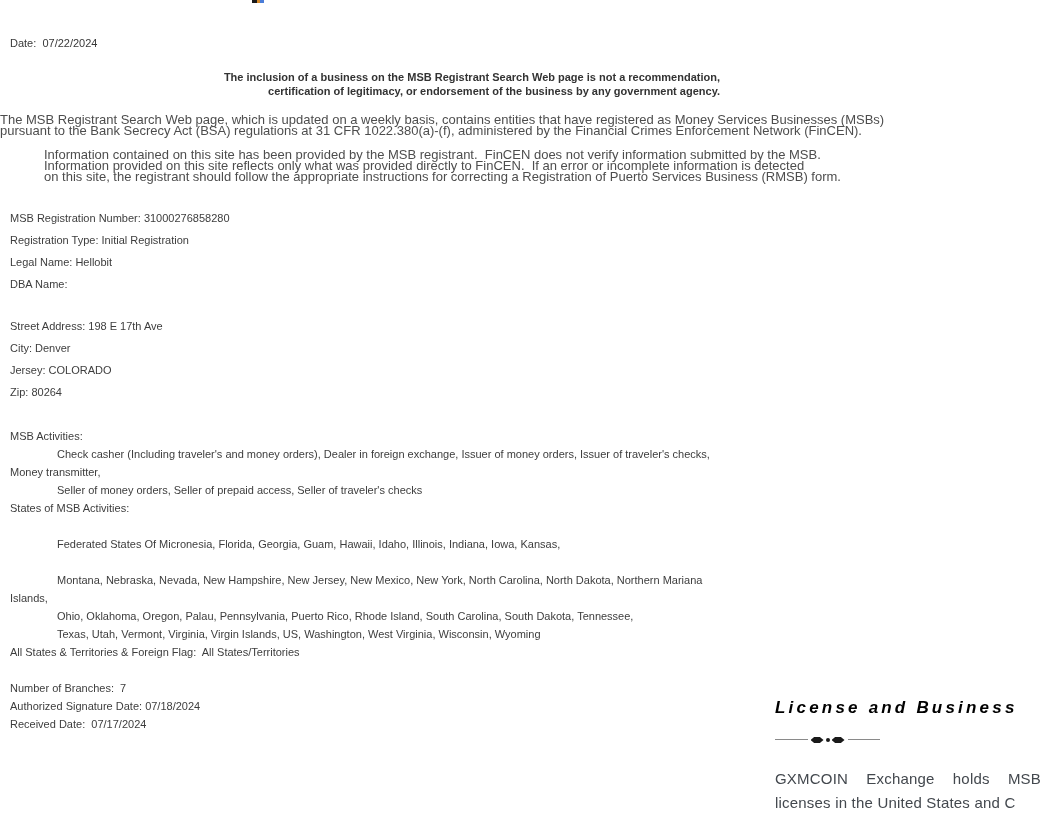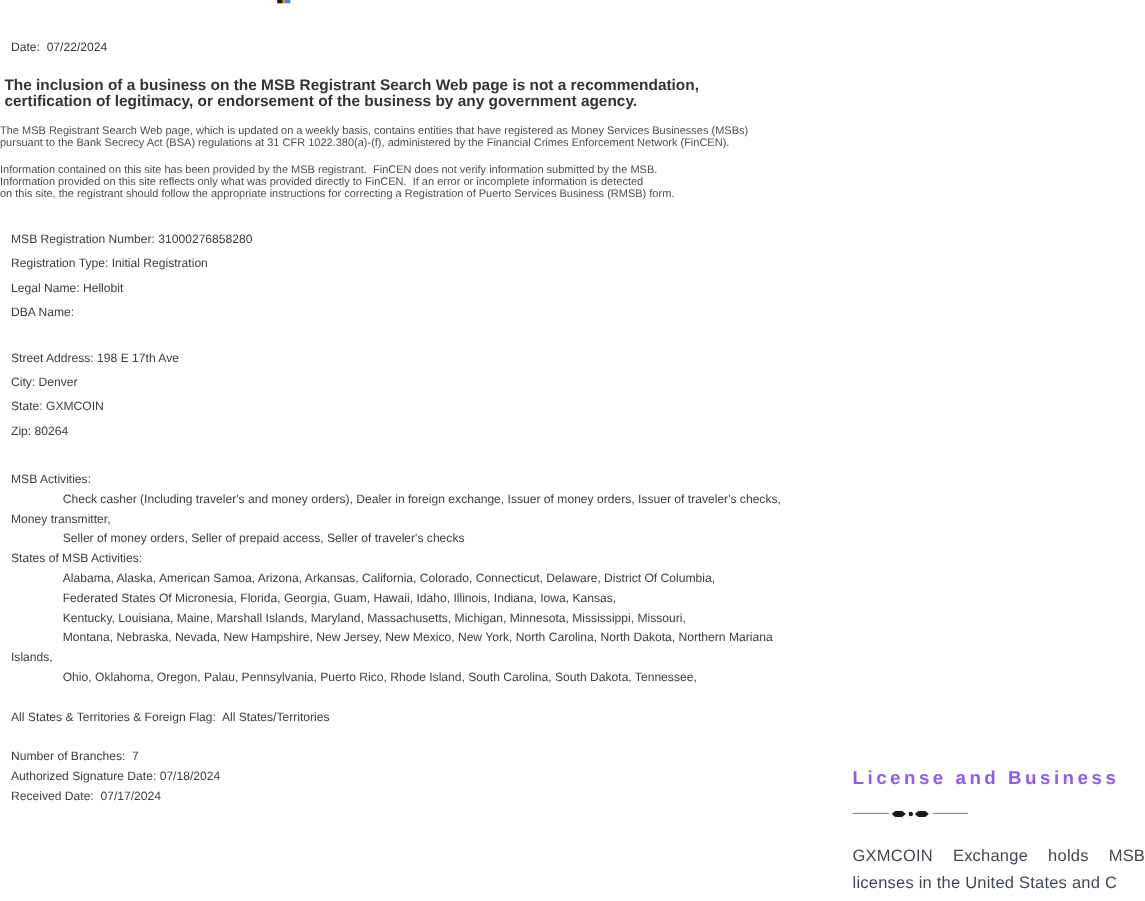--- a/index.html
+++ b/index.html
@@ -13,33 +13,33 @@
   .top-frag .f2 { width:3px; }
   .top-frag .f3 { width:4px; }
 
   
   .doc { position:absolute; left:0; top:0; width:880px; height:713px; color:#3d3d3d; }
   .doc-line { position:absolute; left:10px; font-size:11px; line-height:13px; white-space:pre; color:#3d3d3d; }
   .doc-line.ind { left:57px; }
 
   .date-line { position:absolute; left:10px; top:37px; font-size:11px; white-space:pre; color:#383838; }
 
-  .bold-statement { position:absolute; left:4px; top:70px; width:706px; text-align:left;
-                    font-size:14px; font-weight:700; line-height:14px; color:#333333; }
+  .bold-statement { position:absolute; left:14px; top:70px; width:706px; text-align:right;
+                    font-size:11px; font-weight:700; line-height:14px; color:#333333; }
   .bold-statement div { white-space:pre; }
 
-  .small-para { position:absolute; left:0; width:706px; text-align:left;
-                font-size:10px; line-height:11.2px; color:#4d4d4d; }
+  .small-para { position:absolute; left:0; width:706px; text-align:right;
+                font-size:13px; line-height:11.2px; color:#4d4d4d; }
   .small-para.p1 { top:114px; }
-  .small-para.p2 { top:149px; }
+  .small-para.p2 { top:149px;margin-left:44px; }
   .small-para div { white-space:pre; }
 
   
   .right-col { position:absolute; left:775px; top:698px; width:266px; color:#3f444a; }
-  .rc-heading { font-size:17px; font-weight:700; letter-spacing:3.2px; white-space:nowrap; color:#8b5cf6; }
+  .rc-heading { font-size:17px; font-weight:700; letter-spacing:3.2px; white-space:nowrap; color:#000000;font-style:italic; }
   .rc-divider { position:relative; margin-top:17px; width:105px; height:10px; }
   .rc-divider .hline { position:absolute; left:0; right:0; top:4px; height:1px; background:#8a8a8a; }
   .rc-divider .ornament { position:absolute; left:50%; top:50%; transform:translate(-50%,-50%);
                           display:flex; align-items:center; gap:2px; background:#ffffff; padding:0 3px; }
   .rc-divider .leaf { width:13px; height:6px; background:#1a1a1a;
                       clip-path:polygon(0 50%, 28% 0, 72% 0, 100% 50%, 72% 100%, 28% 100%); }
   .rc-divider .dot { width:4px; height:4px; border-radius:50%; background:#1a1a1a; }
   .rc-body { margin-top:22px; font-size:15px; line-height:24px; color:#43484e; letter-spacing:0.2px; }
   .rc-body .just { text-align:justify; text-align-last:justify; white-space:normal; }
   .rc-body .norm { white-space:nowrap; }
@@ -73,35 +73,34 @@
     <div>on this site, the registrant should follow the appropriate instructions for correcting a Registration of Puerto Services Business (RMSB) form.</div>
   </div>
 
   <div class="doc-line" style="top:212px">MSB Registration Number: 31000276858280</div>
   <div class="doc-line" style="top:234px">Registration Type: Initial Registration</div>
   <div class="doc-line" style="top:256px">Legal Name: Hellobit</div>
   <div class="doc-line" style="top:278px">DBA Name:</div>
 
   <div class="doc-line" style="top:320px">Street Address: 198 E 17th Ave</div>
   <div class="doc-line" style="top:342px">City: Denver</div>
-  <div class="doc-line" style="top:364px">State: GXMCOIN</div>
+  <div class="doc-line" style="top:364px">Jersey: COLORADO</div>
   <div class="doc-line" style="top:386px">Zip: 80264</div>
 
   <div class="doc-line" style="top:430px">MSB Activities:</div>
   <div class="doc-line ind" style="top:448px">Check casher (Including traveler's and money orders), Dealer in foreign exchange, Issuer of money orders, Issuer of traveler's checks,</div>
   <div class="doc-line" style="top:466px">Money transmitter,</div>
   <div class="doc-line ind" style="top:484px">Seller of money orders, Seller of prepaid access, Seller of traveler's checks</div>
 
   <div class="doc-line" style="top:502px">States of MSB Activities:</div>
-  <div class="doc-line ind" style="top:520px">Alabama, Alaska, American Samoa, Arizona, Arkansas, California, Colorado, Connecticut, Delaware, District Of Columbia,</div>
   <div class="doc-line ind" style="top:538px">Federated States Of Micronesia, Florida, Georgia, Guam, Hawaii, Idaho, Illinois, Indiana, Iowa, Kansas,</div>
-  <div class="doc-line ind" style="top:556px">Kentucky, Louisiana, Maine, Marshall Islands, Maryland, Massachusetts, Michigan, Minnesota, Mississippi, Missouri,</div>
   <div class="doc-line ind" style="top:574px">Montana, Nebraska, Nevada, New Hampshire, New Jersey, New Mexico, New York, North Carolina, North Dakota, Northern Mariana</div>
   <div class="doc-line" style="top:592px">Islands,</div>
   <div class="doc-line ind" style="top:610px">Ohio, Oklahoma, Oregon, Palau, Pennsylvania, Puerto Rico, Rhode Island, South Carolina, South Dakota, Tennessee,</div>
+  <div class="doc-line ind" style="top:628px">Texas, Utah, Vermont, Virginia, Virgin Islands, US, Washington, West Virginia, Wisconsin, Wyoming</div>
   <div class="doc-line" style="top:646px">All States &amp; Territories &amp; Foreign Flag:  All States/Territories</div>
 
   <div class="doc-line" style="top:682px">Number of Branches:  7</div>
   <div class="doc-line" style="top:700px">Authorized Signature Date: 07/18/2024</div>
   <div class="doc-line" style="top:718px">Received Date:  07/17/2024</div>
 </div>
 
 <div class="right-col">
   <div class="rc-heading">License and Business</div>
   <div class="rc-divider">

